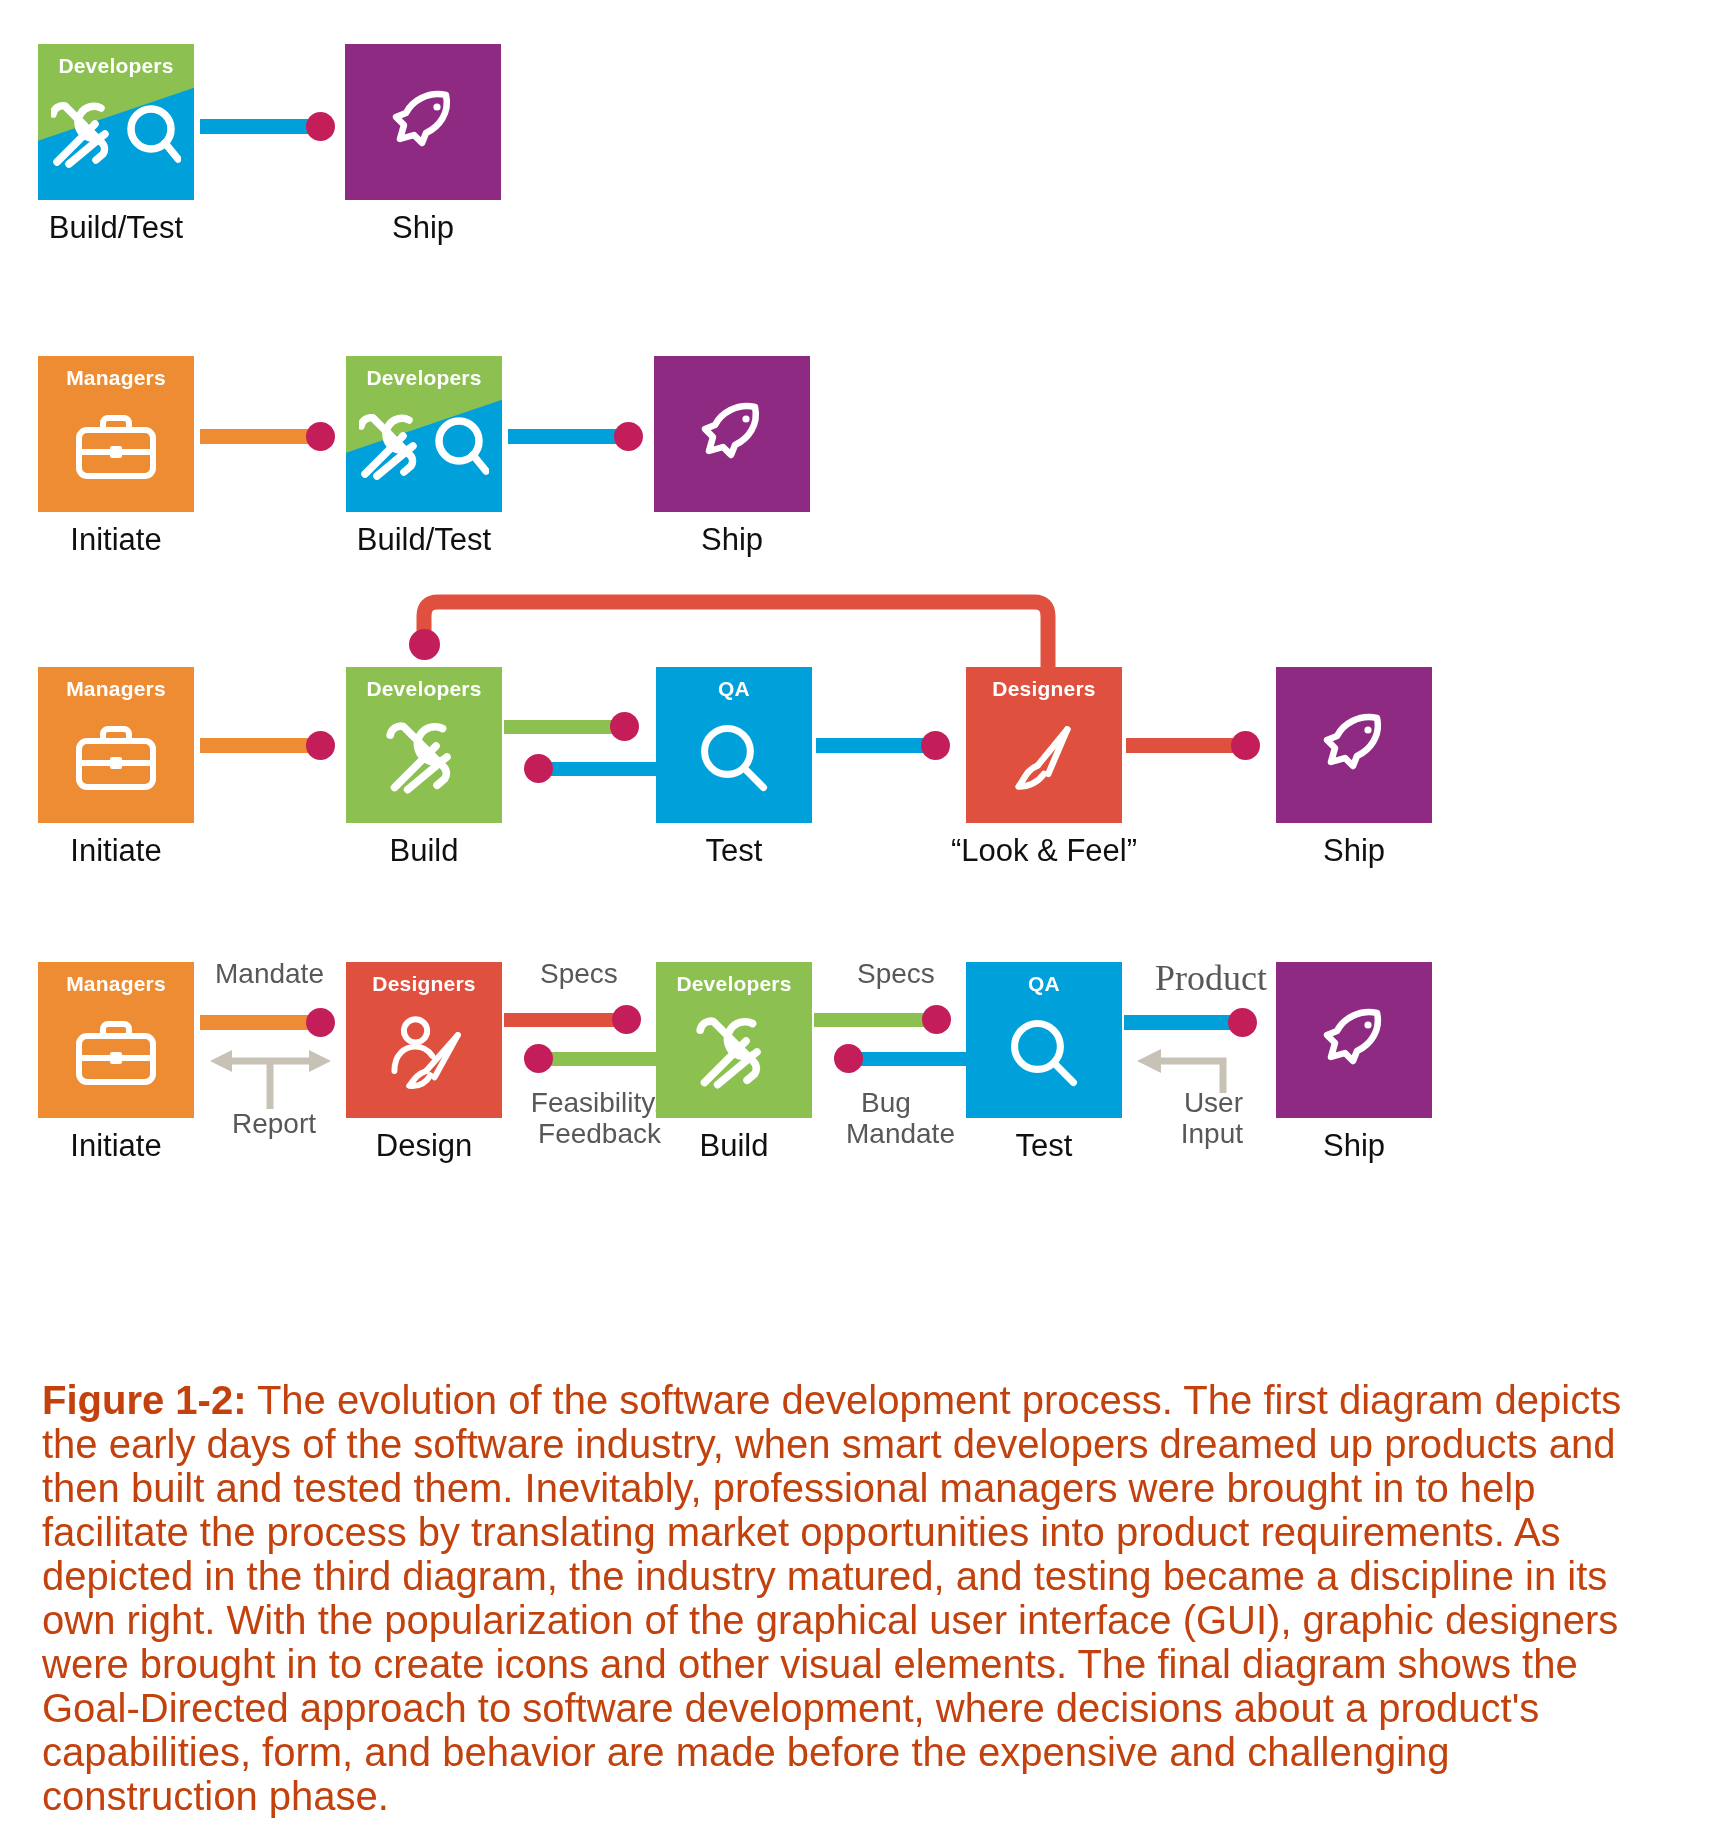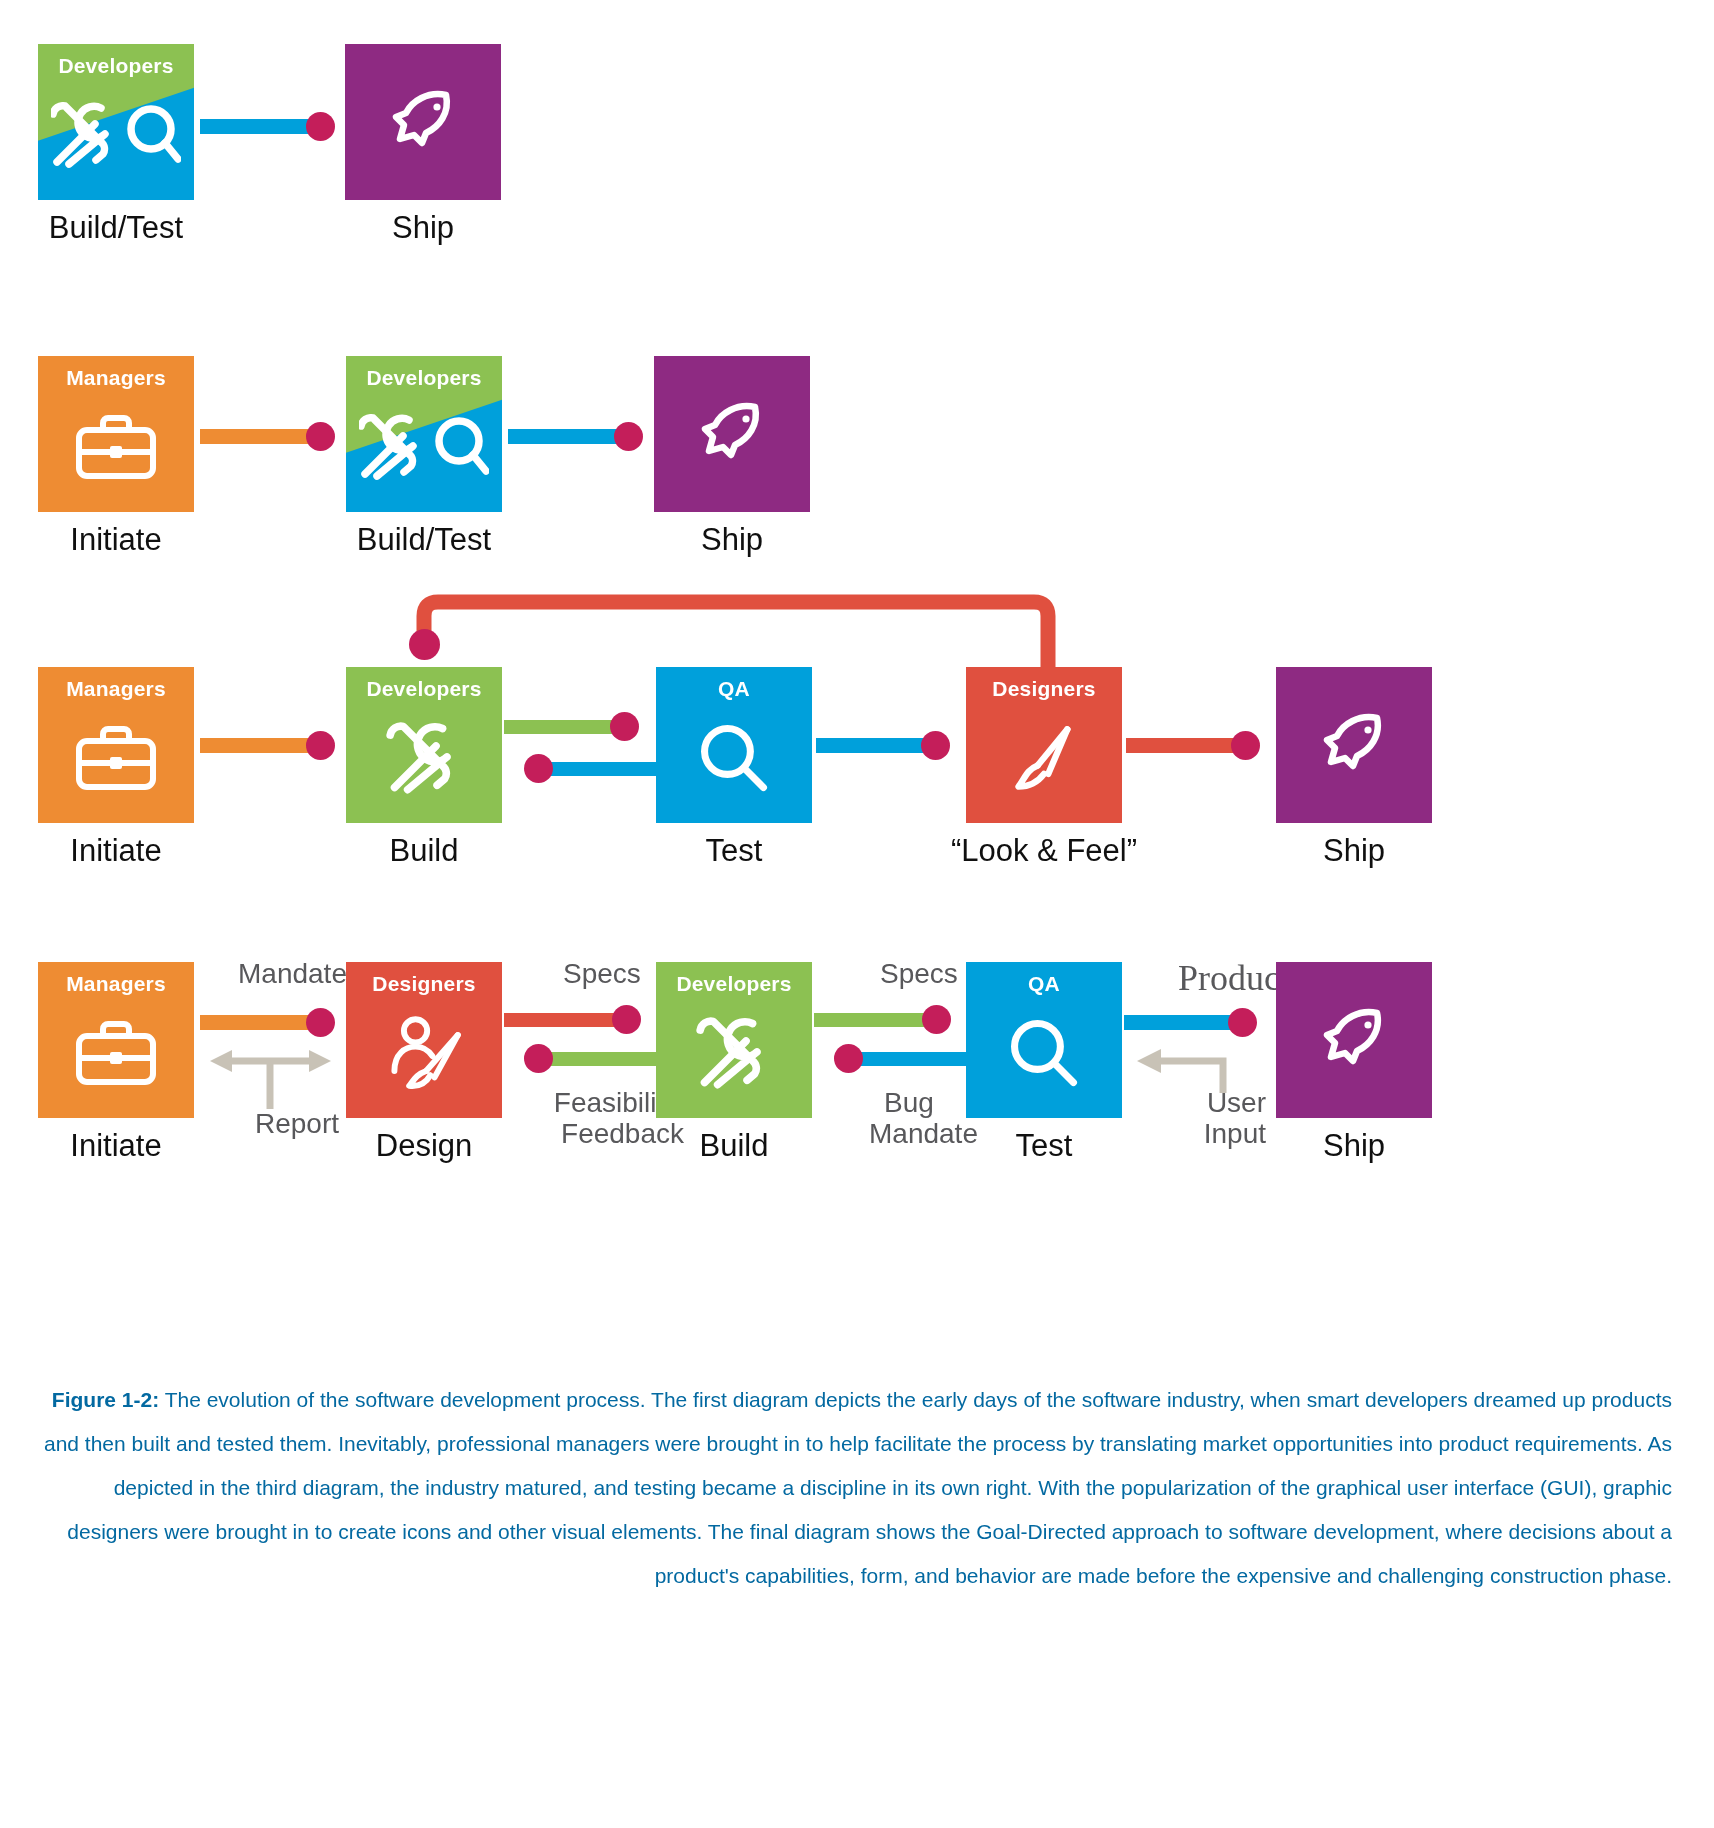--- a/index.html
+++ b/index.html
@@ -49,32 +49,31 @@
   .dot{position:absolute;border-radius:50%;background:#c41e5a;}
   .elbow{position:absolute;}
 
   
   .flabel{
     position:absolute;
     color:#58585b;
     font-family:"Liberation Sans", sans-serif;
     line-height:1.12;
     white-space:pre-line;
-    margin-left:23px;
   }
 
   
   .figcap{
     position:absolute;
     left:42px; top:1378px; width:1630px;
     font-family:"Liberation Sans", sans-serif;
-    font-size:21px;
+    font-size:40px;
     line-height:44px;
-    color:#0369a1;
-    text-align:right;
+    color:#c2410c;
+    text-align:left;
   }
   .figcap b{font-weight:bold;}
 </style>
 </head>
 <body>
 
 <div class="stage">
 
   <div class="bar" style="left:200px;top:119px;width:125px;height:15px;background:#00A0DB;"></div>
   <div class="dot" style="left:306px;top:112px;width:29px;height:29px;"></div>

